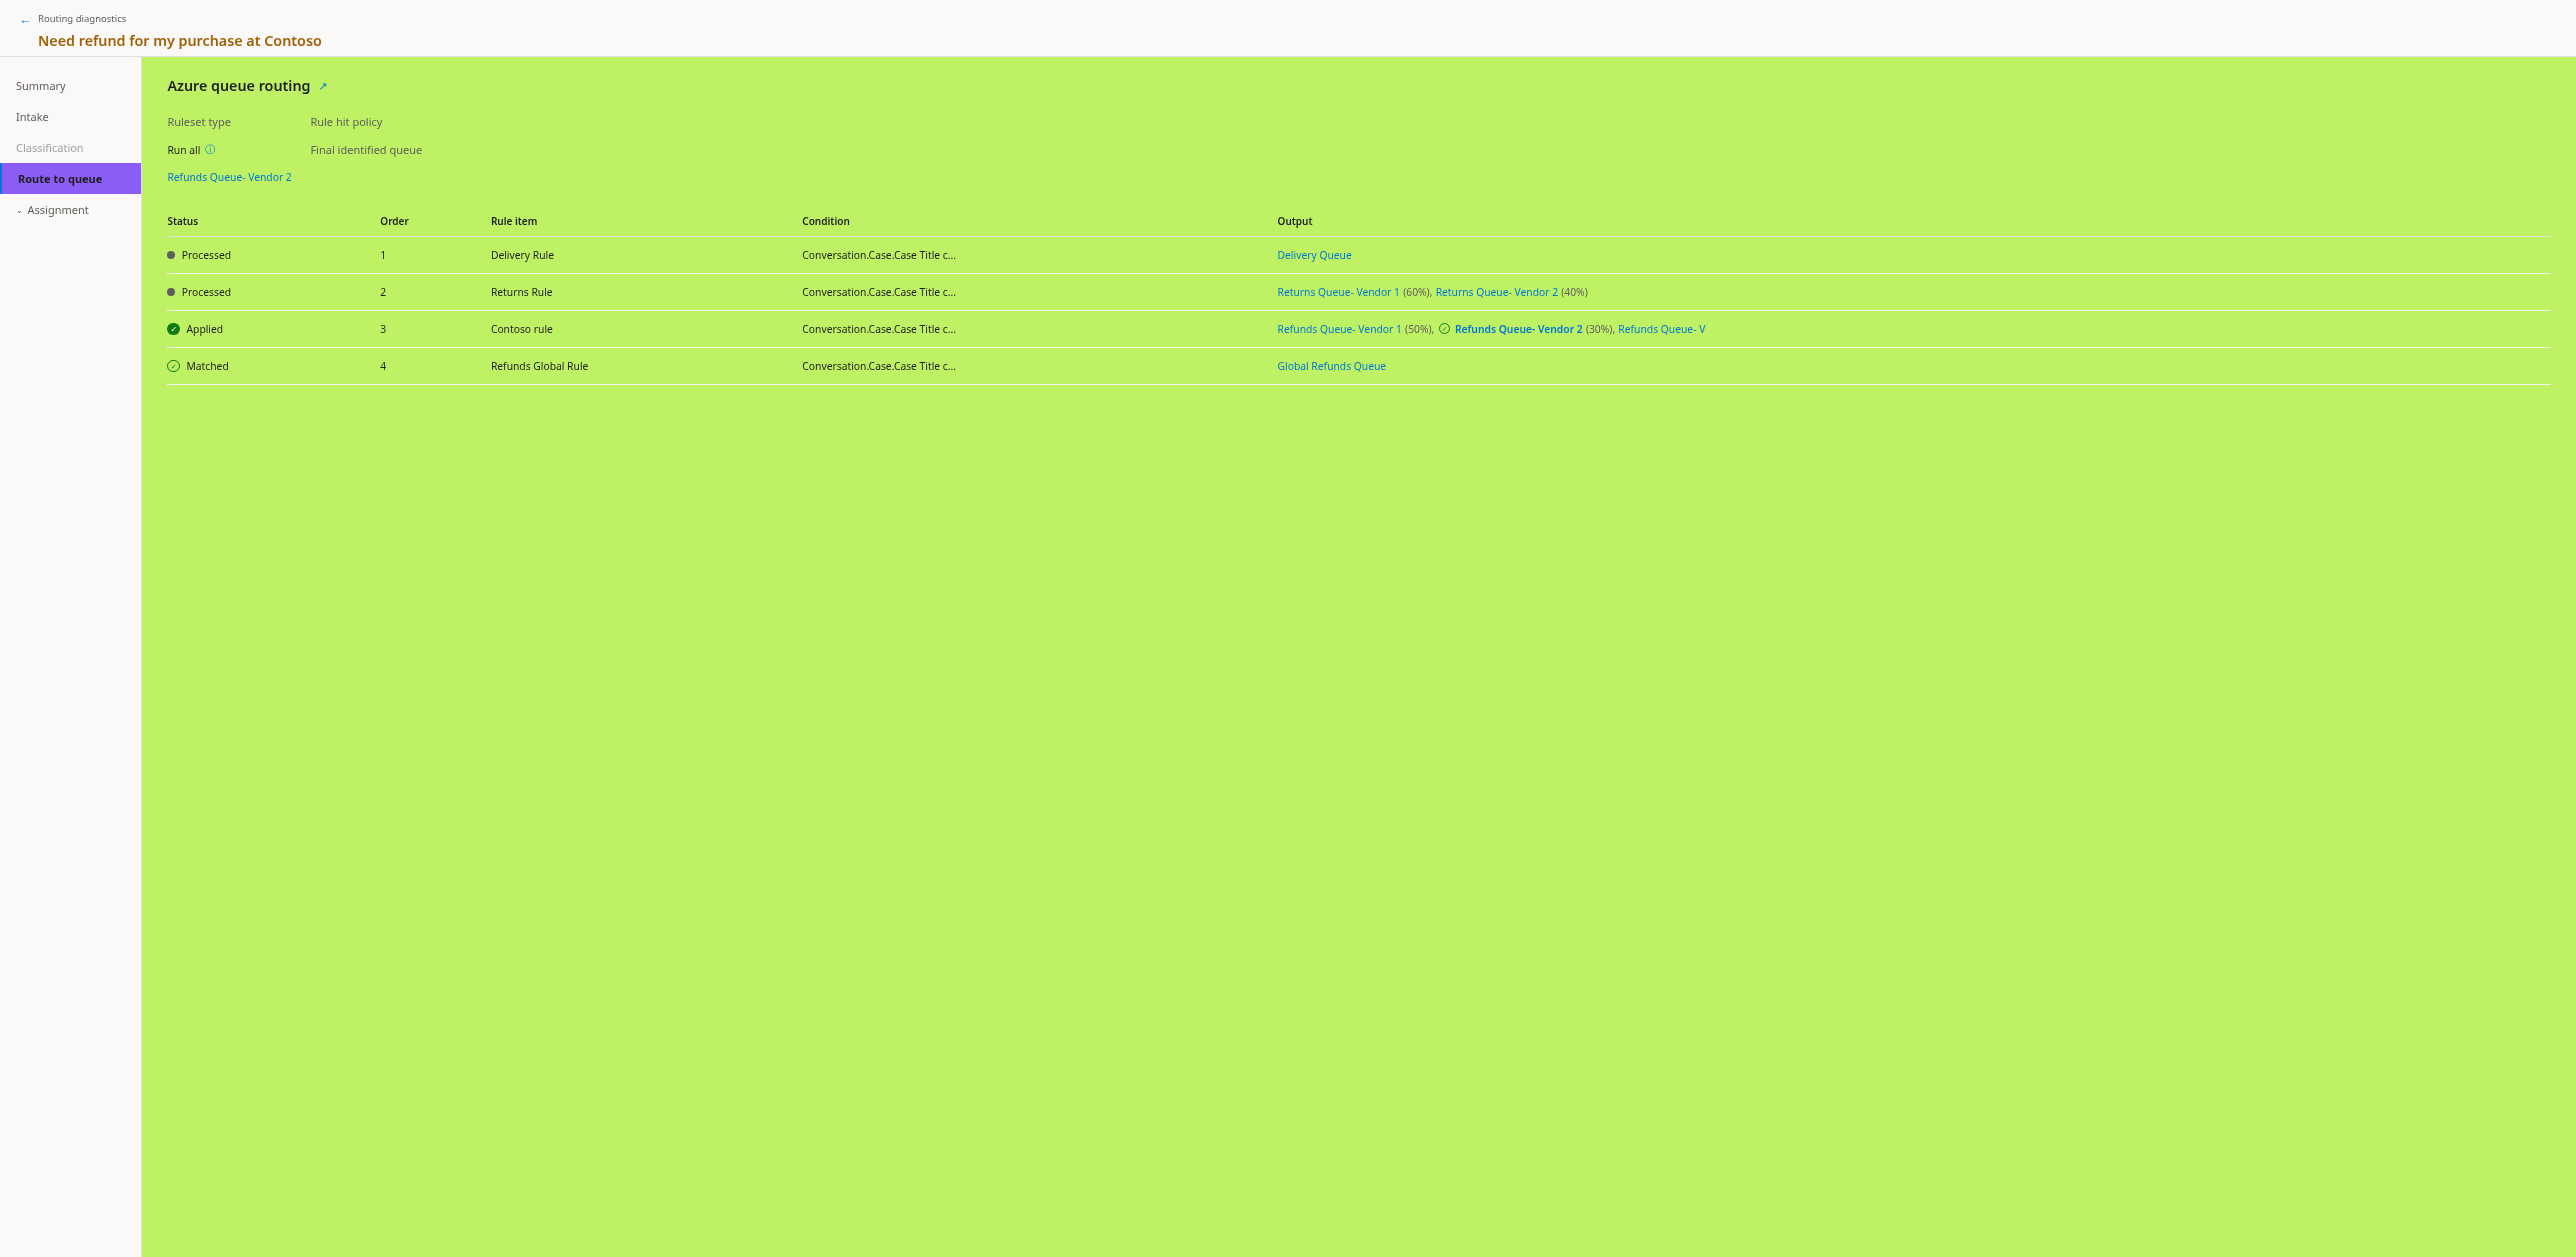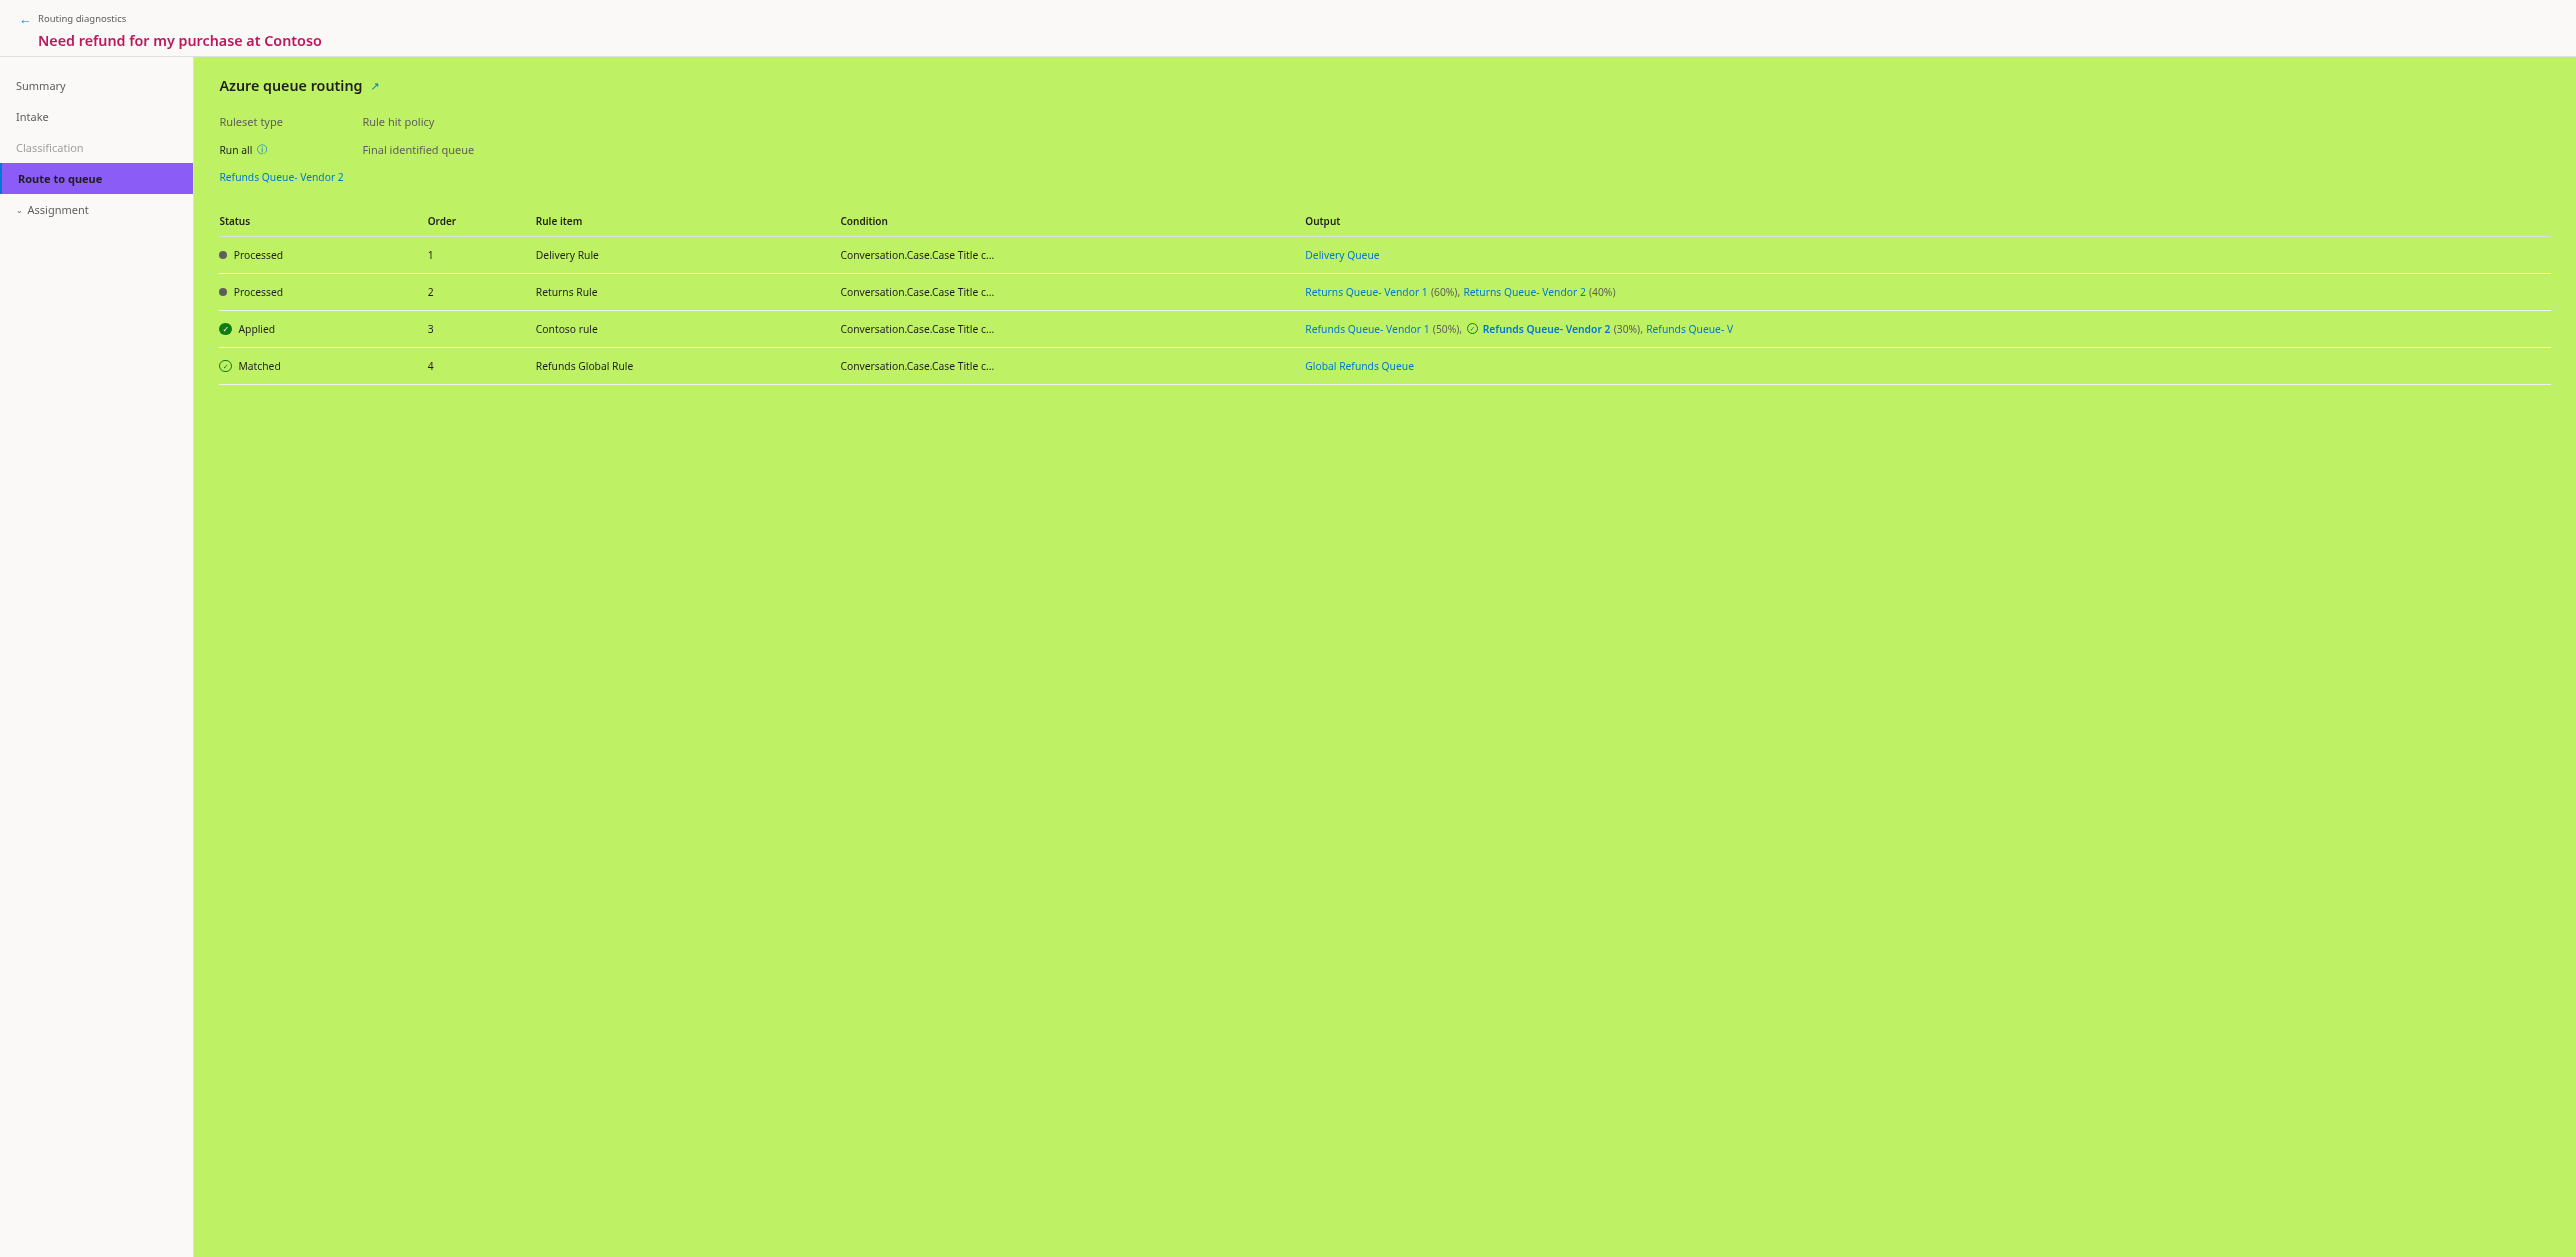--- a/index.html
+++ b/index.html
@@ -33,30 +33,30 @@
       display: flex;
       align-items: center;
     }
     .breadcrumb-text {
       color: #605e5c;
       font-size: 9.5px;
     }
     .page-title {
       font-size: 14.3px;
       font-weight: 600;
-      color: #be185d;
+      color: #a16207;
       padding-left: 19px;
     }
     .main-layout {
       display: flex;
       flex: 1;
       overflow: hidden;
     }
     .sidebar {
-      width: 194px;
+      width: 142px;
       background: #faf9f8;
       border-right: 0.8px solid #e1dfdd;
       padding-top: 12.7px;
       flex-shrink: 0;
     }
     .sidebar-item {
       padding: 8px 16px;
       cursor: pointer;
       color: #605e5c;
       font-size: 11px;

